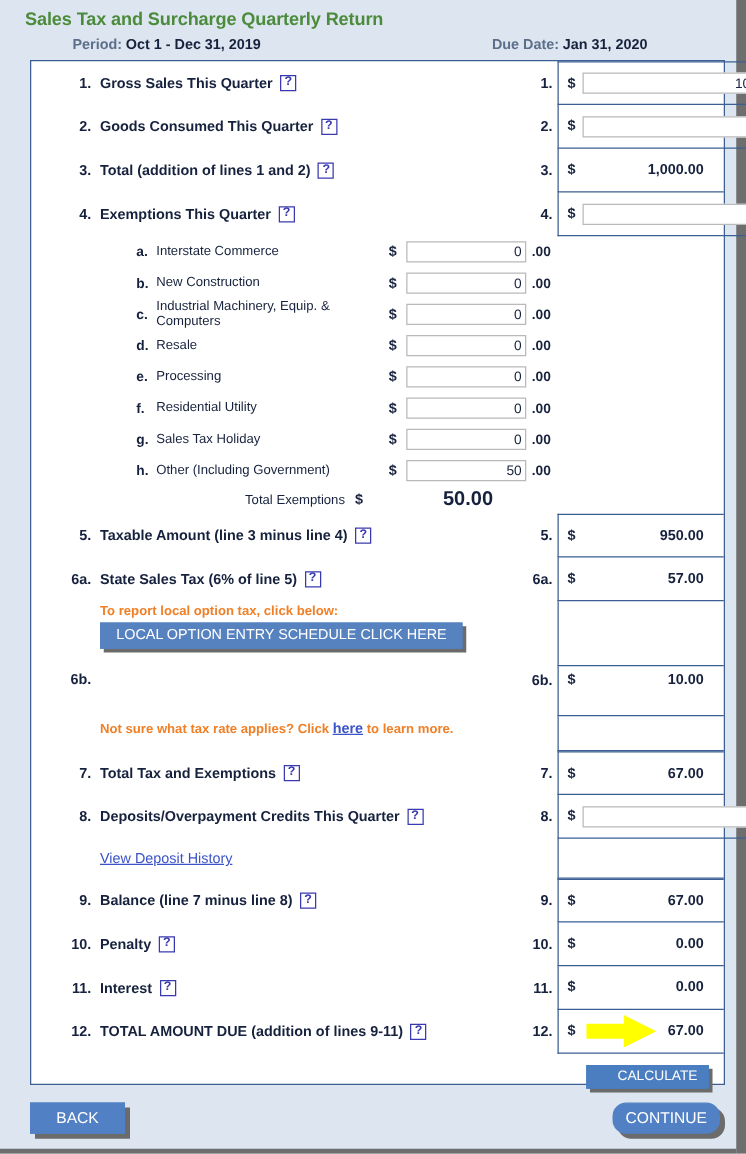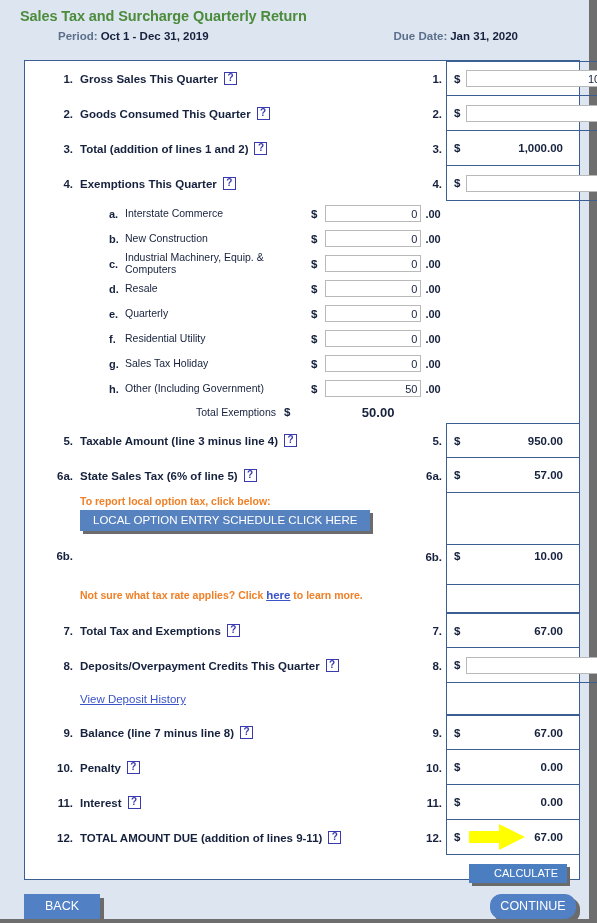--- a/index.html
+++ b/index.html
@@ -29,21 +29,21 @@
 
   
   .page-title {
     font-size: 14.5px; font-weight: bold;
     color: #4b8b3b;
     padding: 8px 0 6px 10px;
     letter-spacing: -0.1px;
   }
   .meta-row {
     display: flex; align-items: baseline;
-    padding: 0 14px 18px 0;
+    padding: 0 14px 6px 0;
     font-size: 11.5px; font-weight: bold;
   }
   .meta-period { margin-left: 48px; }
   .meta-due { margin-left: auto; margin-right: 52px; }
   .meta-label { color: #5c6f8a; }
   .meta-value { color: #16213d; margin-left: 3px; }
 
   
   .form-panel {
     position: relative;
@@ -168,21 +168,21 @@
   }
   .te-label {
     width: 202px; flex: none;
     text-align: right;
     font-size: 10.5px; color: #16213d;
     padding-right: 8px;
   }
   .te-value {
     width: 96px; flex: none;
     text-align: right;
-    font-size: 13px; font-weight: bold; color: #16213d;
+    font-size: 16px; font-weight: bold; color: #16213d;
   }
 
   
   .note-orange {
     font-size: 10.5px; font-weight: bold;
     color: #f08028;
     padding-left: 55px;
   }
   .note-link {
     color: #3a53c8; text-decoration: underline;
@@ -367,21 +367,21 @@
       </div>
       <div class="sub-row">
         <span class="sub-letter">d.</span>
         <span class="sub-name">Resale</span>
         <span class="sub-dollar">$</span>
         <input class="sub-input" value="0" style="">
         <span class="sub-cents">.00</span>
       </div>
       <div class="sub-row">
         <span class="sub-letter">e.</span>
-        <span class="sub-name">Quarterly</span>
+        <span class="sub-name">Processing</span>
         <span class="sub-dollar">$</span>
         <input class="sub-input" value="0" style="">
         <span class="sub-cents">.00</span>
       </div>
       <div class="sub-row">
         <span class="sub-letter">f.</span>
         <span class="sub-name">Residential Utility</span>
         <span class="sub-dollar">$</span>
         <input class="sub-input" value="0" style="">
         <span class="sub-cents">.00</span>

